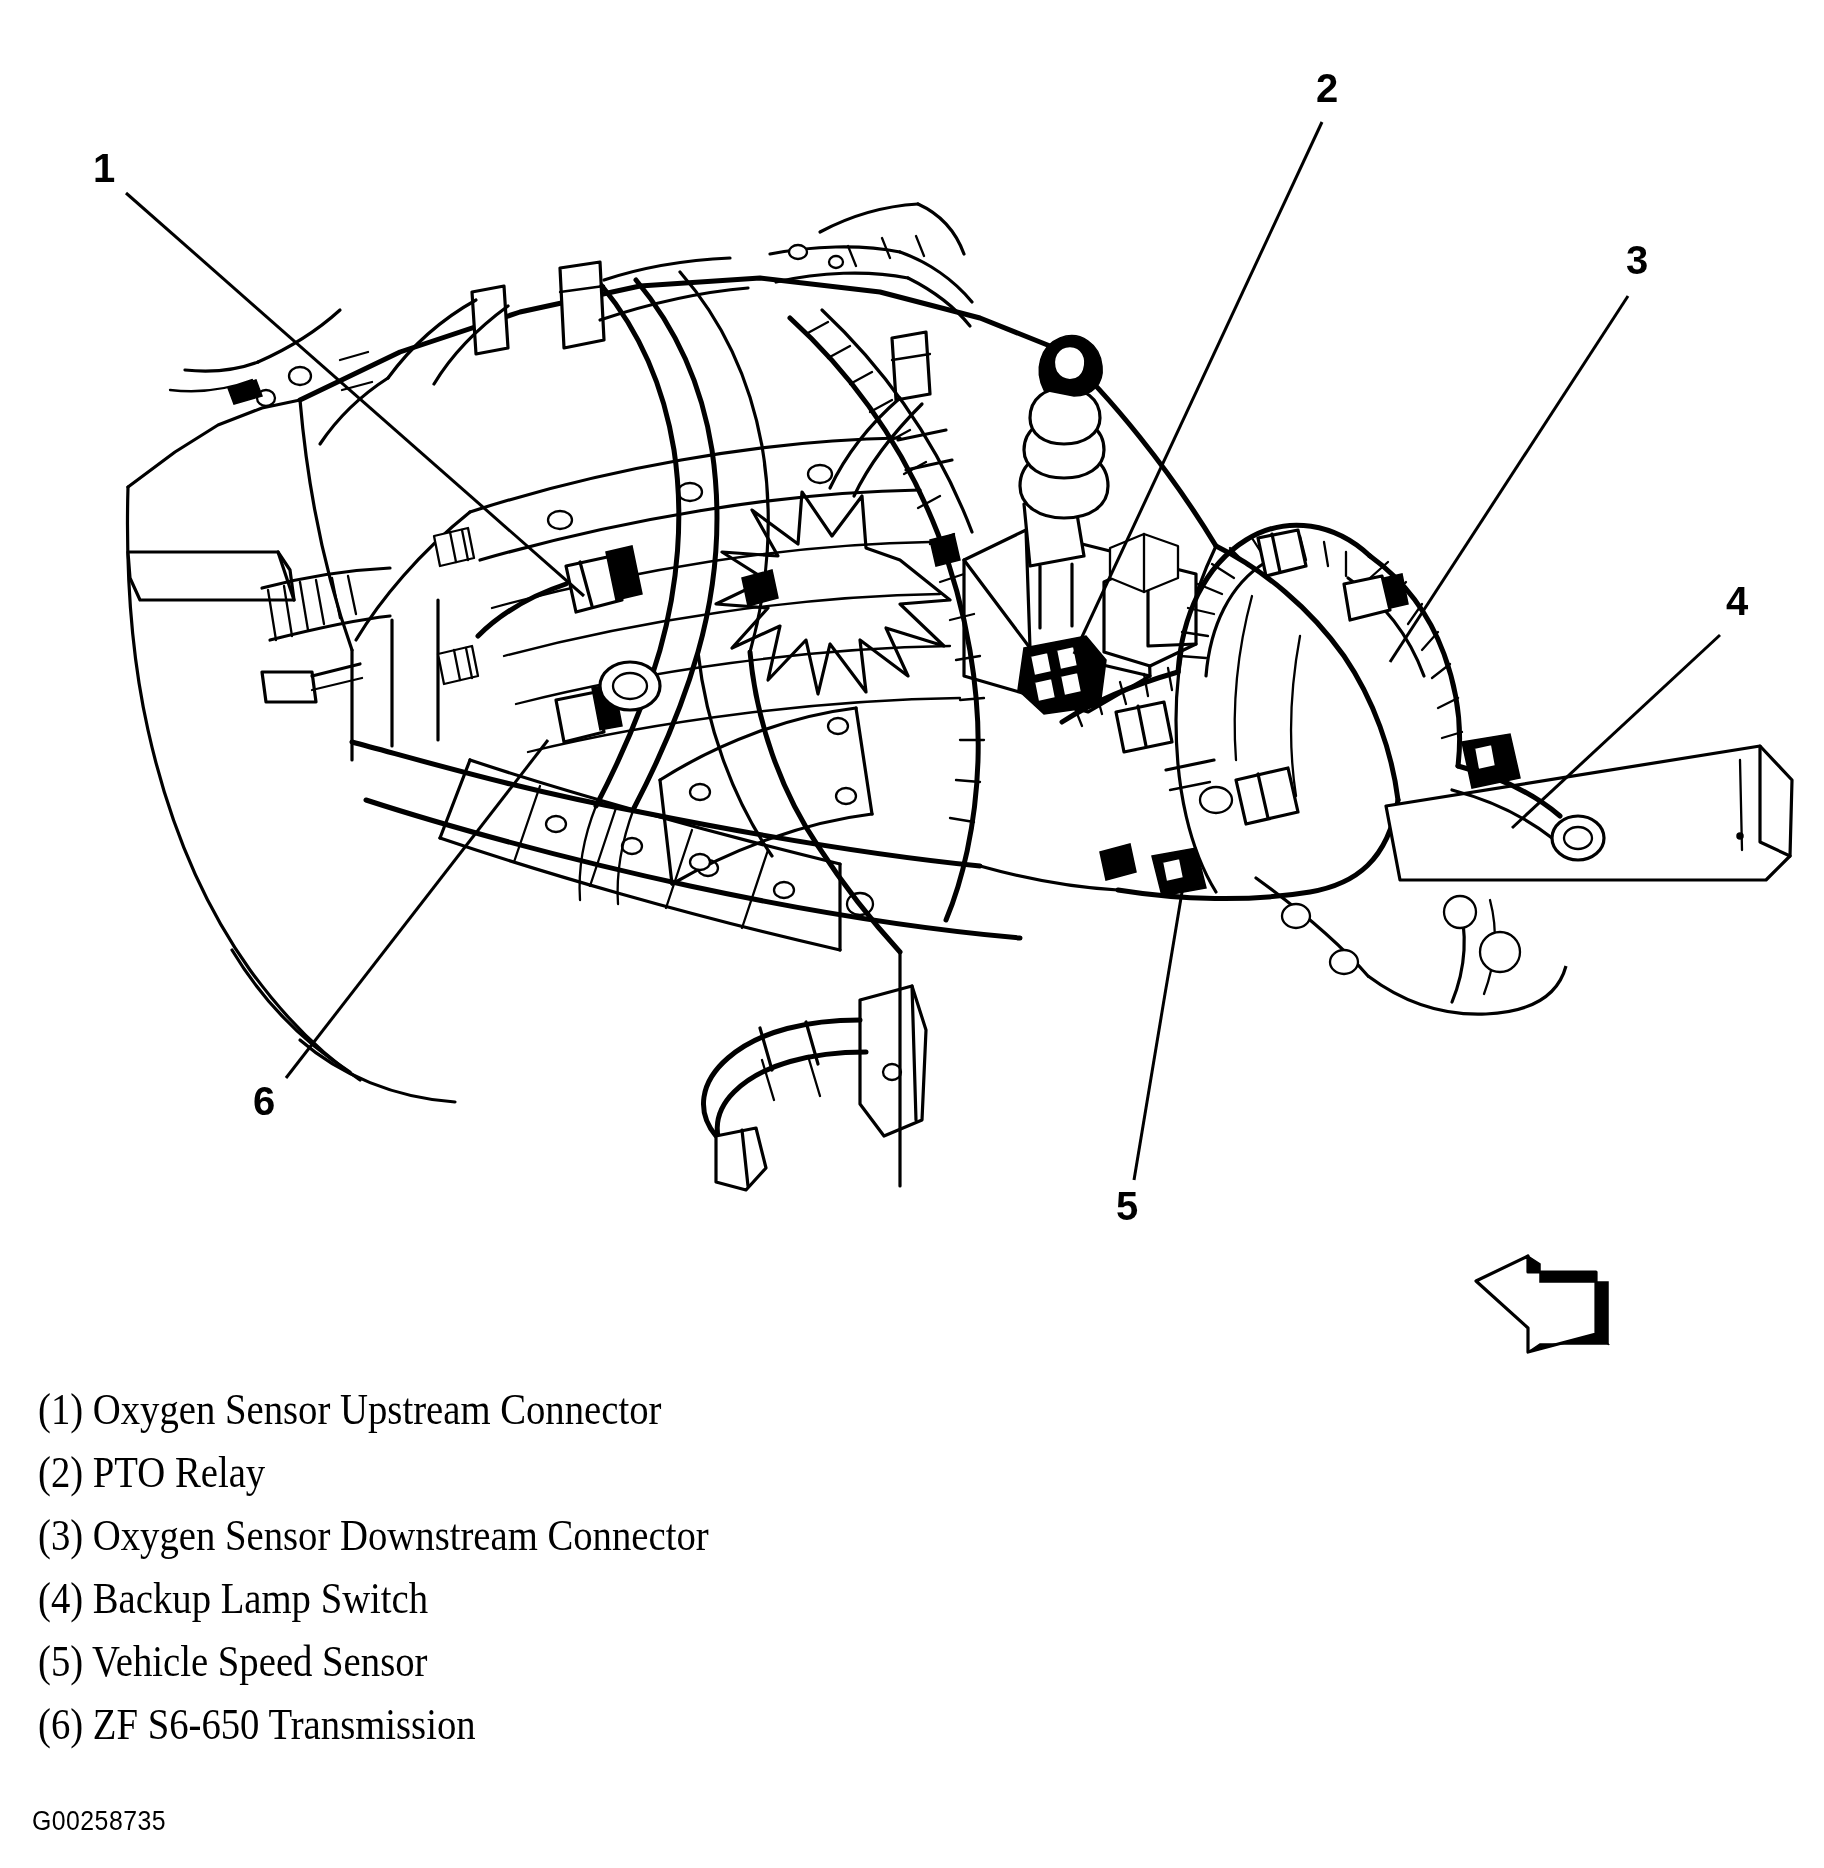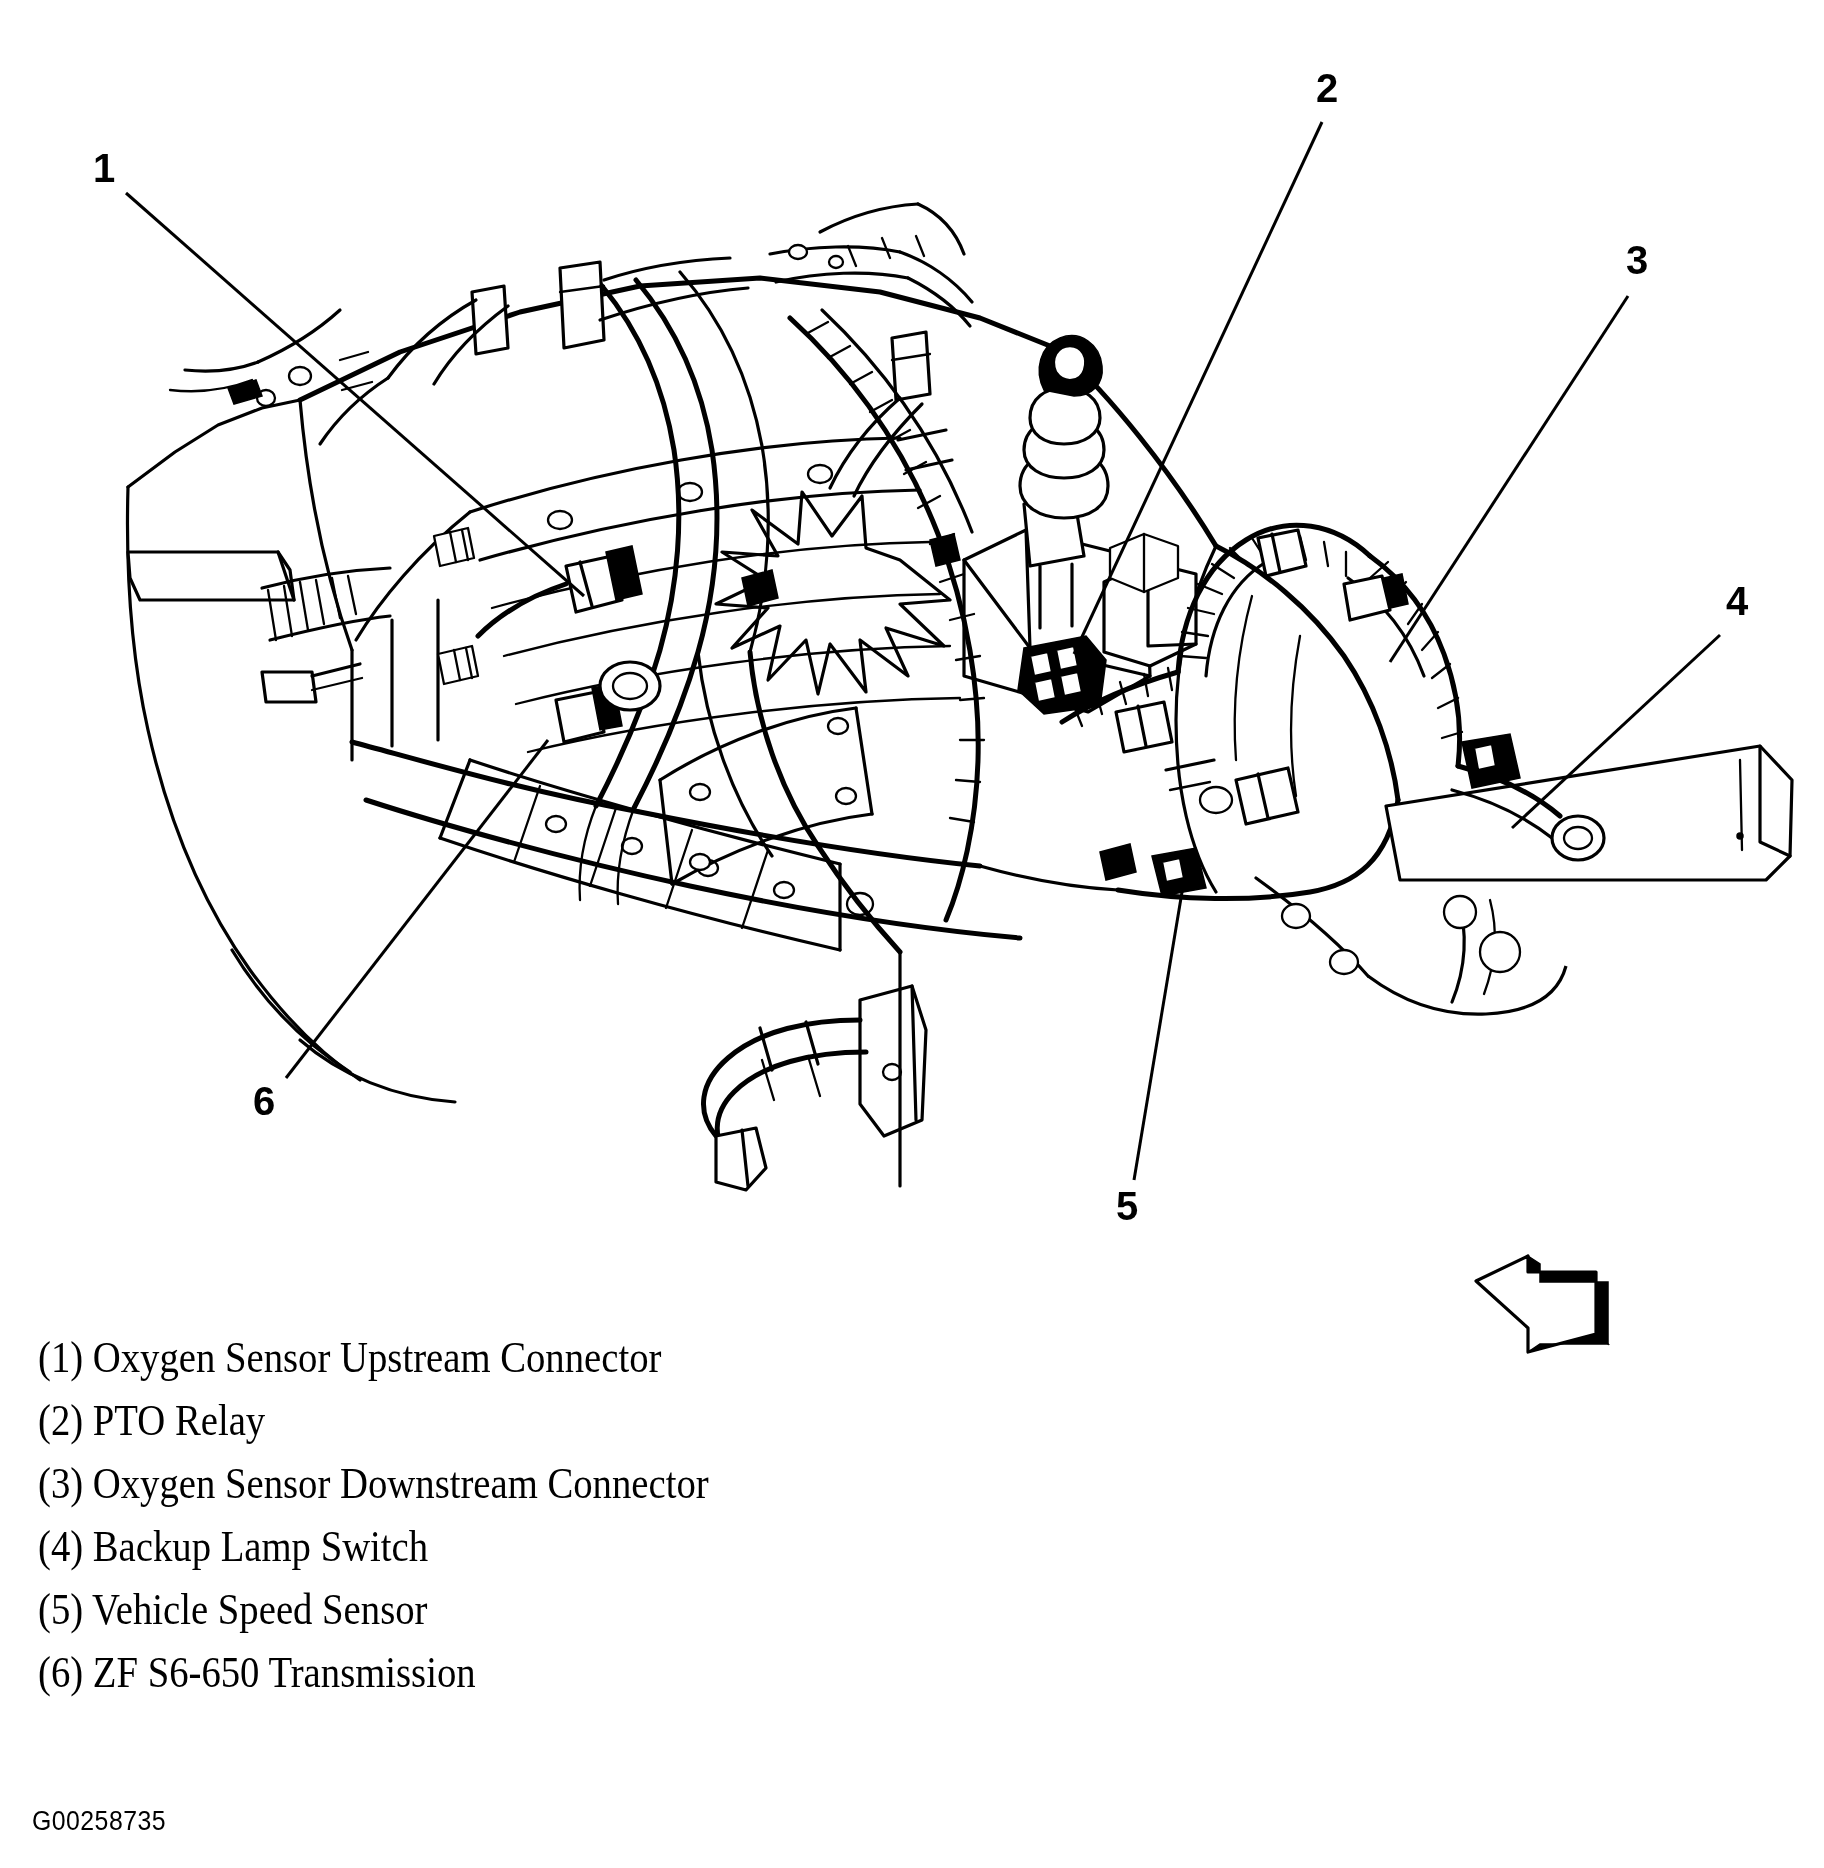--- a/index.html
+++ b/index.html
@@ -28,21 +28,21 @@
     font-family: "Liberation Sans", "DejaVu Sans", sans-serif;
     font-weight: bold;
     font-size: 40px;
     color: #000000;
     line-height: 1;
     letter-spacing: 0;
   }
   #caption-list {
     position: absolute;
     left: 38px;
-    top: 1326px;
+    top: 1378px;
     width: 1100px;
   }
   .caption-row {
     font-family: "Liberation Serif", "DejaVu Serif", serif;
     font-size: 45px;
     line-height: 63px;
     color: #000000;
     white-space: nowrap;
     transform: scaleX(0.86);
     transform-origin: left center;

